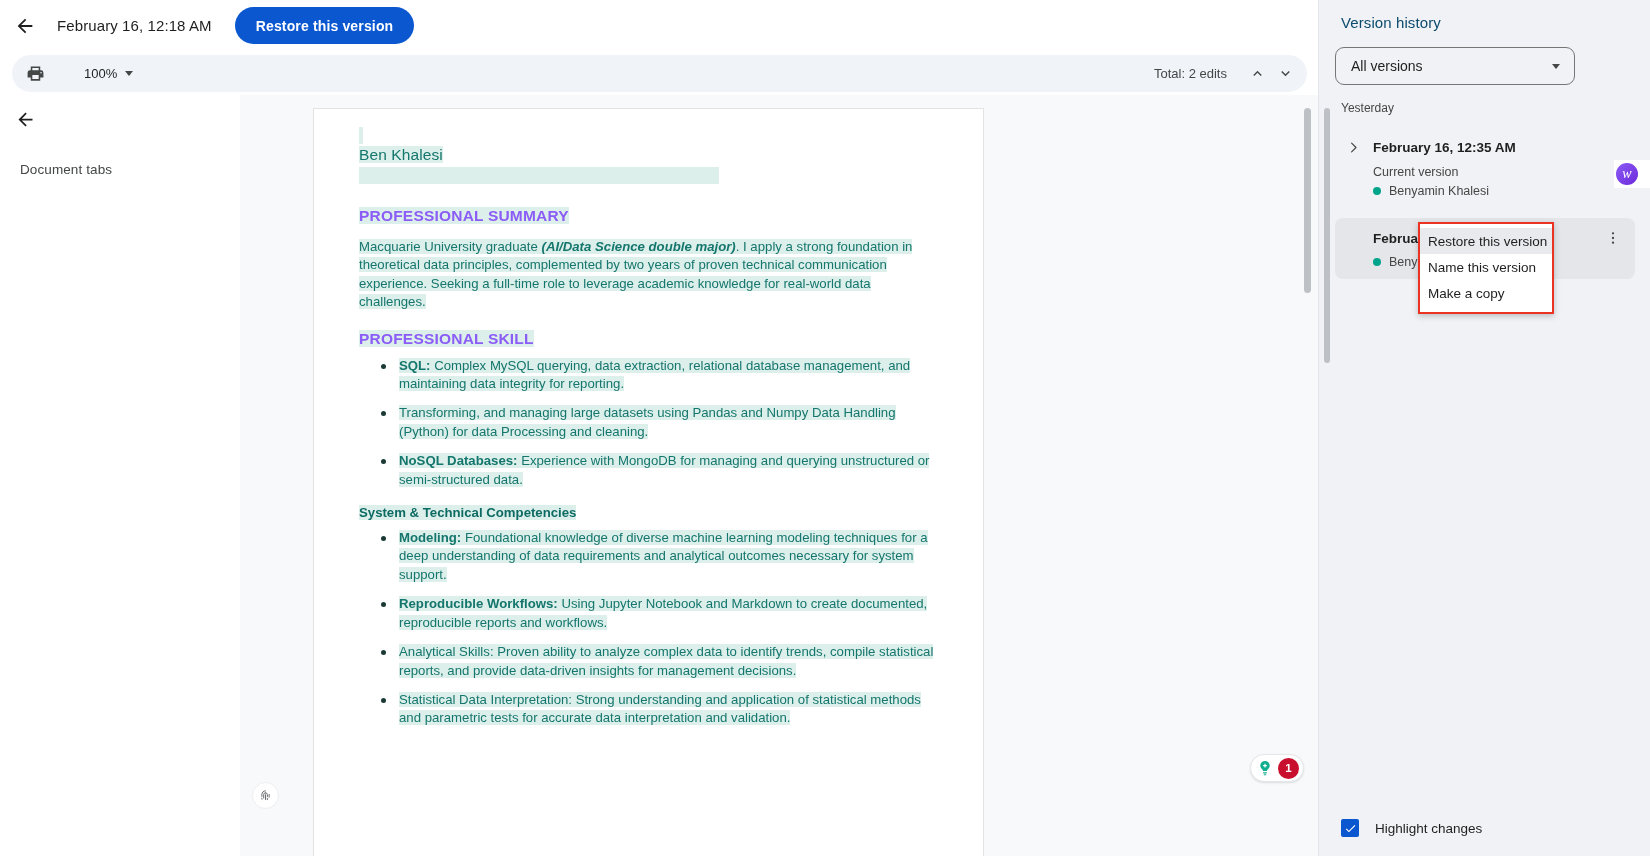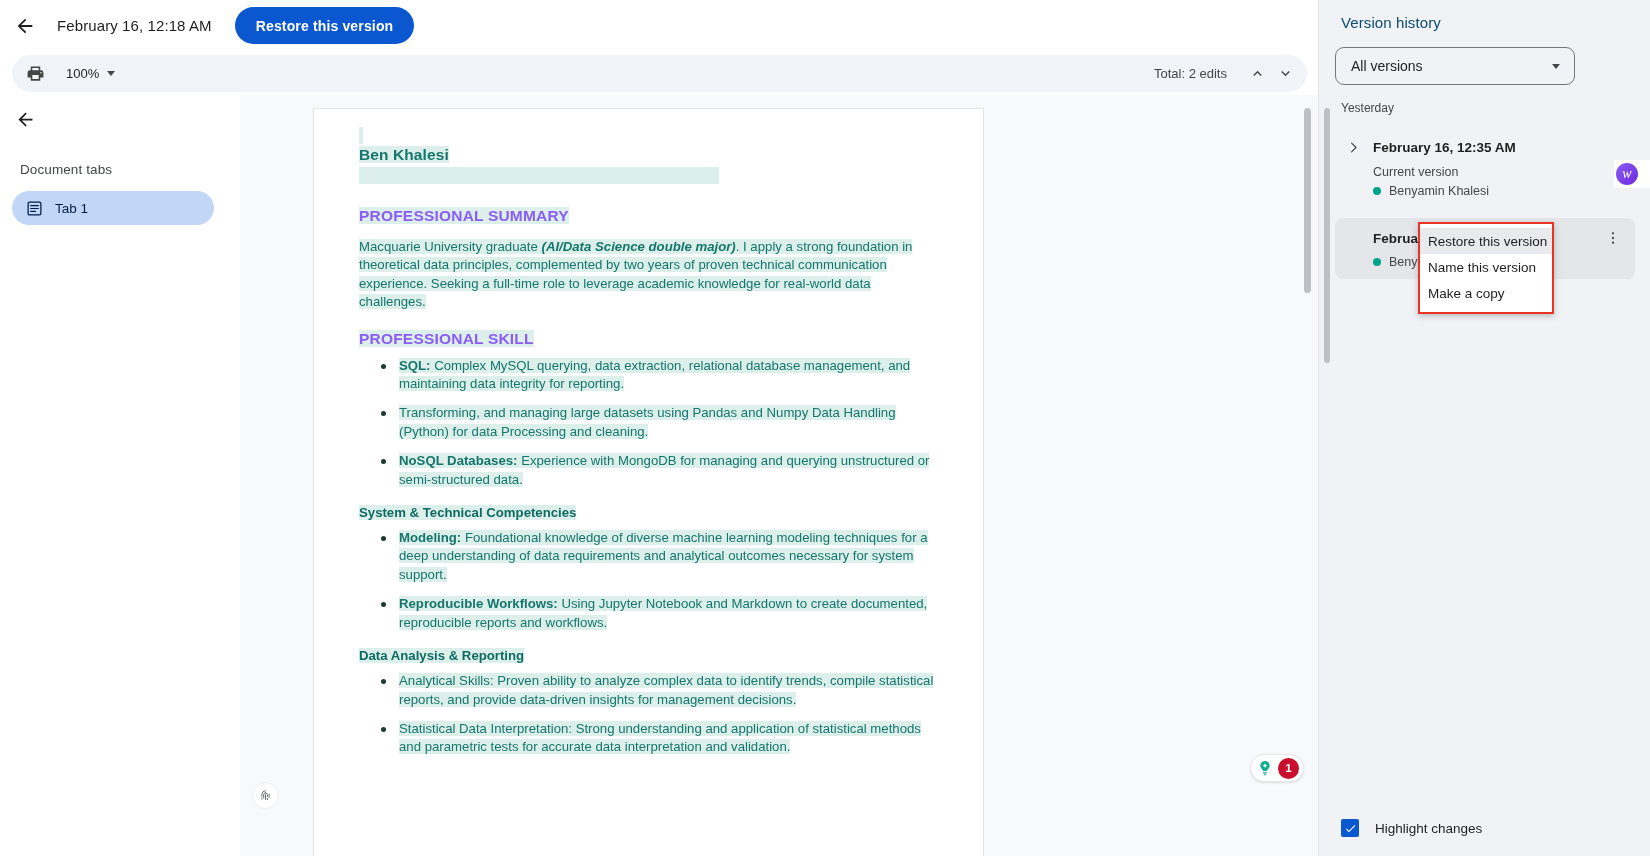--- a/index.html
+++ b/index.html
@@ -37,21 +37,21 @@
     position: absolute; left: 12px; top: 55px; width: 1295px; height: 37px;
     background: #f0f4f9; border-radius: 19px;
     display: flex; align-items: center;
   }
   .tool-icon {
     width: 30px; height: 30px; margin-left: 8px; border-radius: 50%;
     display: flex; align-items: center; justify-content: center;
     cursor: pointer; color: #444746;
   }
   .zoom-wrap {
-    display: flex; align-items: center; margin-left: 10px; cursor: pointer;
+    display: flex; align-items: center; margin-left: 28px; cursor: pointer;
     padding: 3px 6px; border-radius: 4px; text-align: center;
   }
   .zoom-val { font-size: 13px; color: #1f1f1f; }
   .caret-down {
     width: 0; height: 0; margin-left: 8px;
     border-left: 4px solid transparent; border-right: 4px solid transparent;
     border-top: 5px solid #444746;
   }
   .toolbar-right {
     margin-left: auto; display: flex; align-items: center; padding-right: 8px;
@@ -92,21 +92,21 @@
     position: absolute; left: 73px; top: 13px; width: 671px; height: 760px;
     background: #ffffff; border: 1px solid #e3e3e3;
     padding: 18px 46px 0 45px;
   }
   .doc {
     color: #14766c; font-family: "Liberation Sans", sans-serif;
   }
   mark.hl { background: #dcefeb; color: inherit; }
   .doc .spacer-line { height: 13px; }
   .doc h1.name {
-    font-size: 15.5px; font-weight: bold; letter-spacing: .1px;
+    font-size: 15.5px; font-weight: normal; letter-spacing: .1px;
     margin: 6px 0 0 0; color: #14766c;
   }
   .doc .blank-wide { height: 22px; margin-top: 3px; }
   .doc h2.sec {
     font-size: 15.5px; font-weight: bold; letter-spacing: .2px;
     margin: 18px 0 0 0; color: #8b5cf6;
   }
   .doc p.body {
     font-size: 13.2px; line-height: 18.4px; margin-top: 13px;
     color: #14766c;
@@ -287,27 +287,20 @@
     </div>
   </div>
 
   <div class="left-rail">
     <div class="rail-back">
       <svg width="21" height="21" viewBox="0 0 24 24">
         <path d="M20 11H7.8l5.6-5.6L12 4l-8 8 8 8 1.4-1.4L7.8 13H20z" fill="currentColor"></path>
       </svg>
     </div>
     <div class="rail-title">Document tabs</div>
-    <div class="tab-item">
-      <svg width="17" height="17" viewBox="0 0 24 24">
-        <rect x="3" y="3" width="18" height="18" rx="2" fill="none" stroke="#041e49" stroke-width="1.8"></rect>
-        <path d="M6.5 8h11M6.5 12h11M6.5 16h7" stroke="#041e49" stroke-width="1.6" stroke-linecap="round"></path>
-      </svg>
-      <span class="tab-label">Tab 1</span>
-    </div>
   </div>
 
   <div class="canvas">
     <div class="canvas-scroll"></div>
     <div class="page">
       <div class="doc">
 
         <div class="spacer-line"><mark class="hl">&nbsp;</mark></div>
 
         <h1 class="name"><mark class="hl">Ben Khalesi</mark></h1>
@@ -325,21 +318,20 @@
           <li><mark class="hl"><span>Transforming, and managing large datasets using Pandas and Numpy Data Handling (Python) for data Processing and cleaning.</span></mark></li>
           <li><mark class="hl"><b>NoSQL Databases:</b><span> Experience with MongoDB for managing and querying unstructured or semi-structured data.</span></mark></li>
         </ul>
 
         <h3 class="sub"><mark class="hl">System &amp; Technical Competencies</mark></h3>
         <ul>
           <li><mark class="hl"><b>Modeling:</b><span> Foundational knowledge of diverse machine learning modeling techniques for a deep understanding of data requirements and analytical outcomes necessary for system support.</span></mark></li>
           <li><mark class="hl"><b>Reproducible Workflows:</b><span> Using Jupyter Notebook and Markdown to create documented, reproducible reports and workflows.</span></mark></li>
         </ul>
 
-        <h3 class="sub"><mark class="hl">Data Analysis &amp; Reporting</mark></h3>
         <ul>
           <li><mark class="hl"><span>Analytical Skills: Proven ability to analyze complex data to identify trends, compile statistical reports, and provide data-driven insights for management decisions.</span></mark></li>
           <li><mark class="hl"><span>Statistical Data Interpretation: Strong understanding and application of statistical methods and parametric tests for accurate data interpretation and validation.</span></mark></li>
         </ul>
 
       </div>
     </div>
 
     <div class="fingerprint">
       <svg width="15" height="15" viewBox="0 0 24 24">

